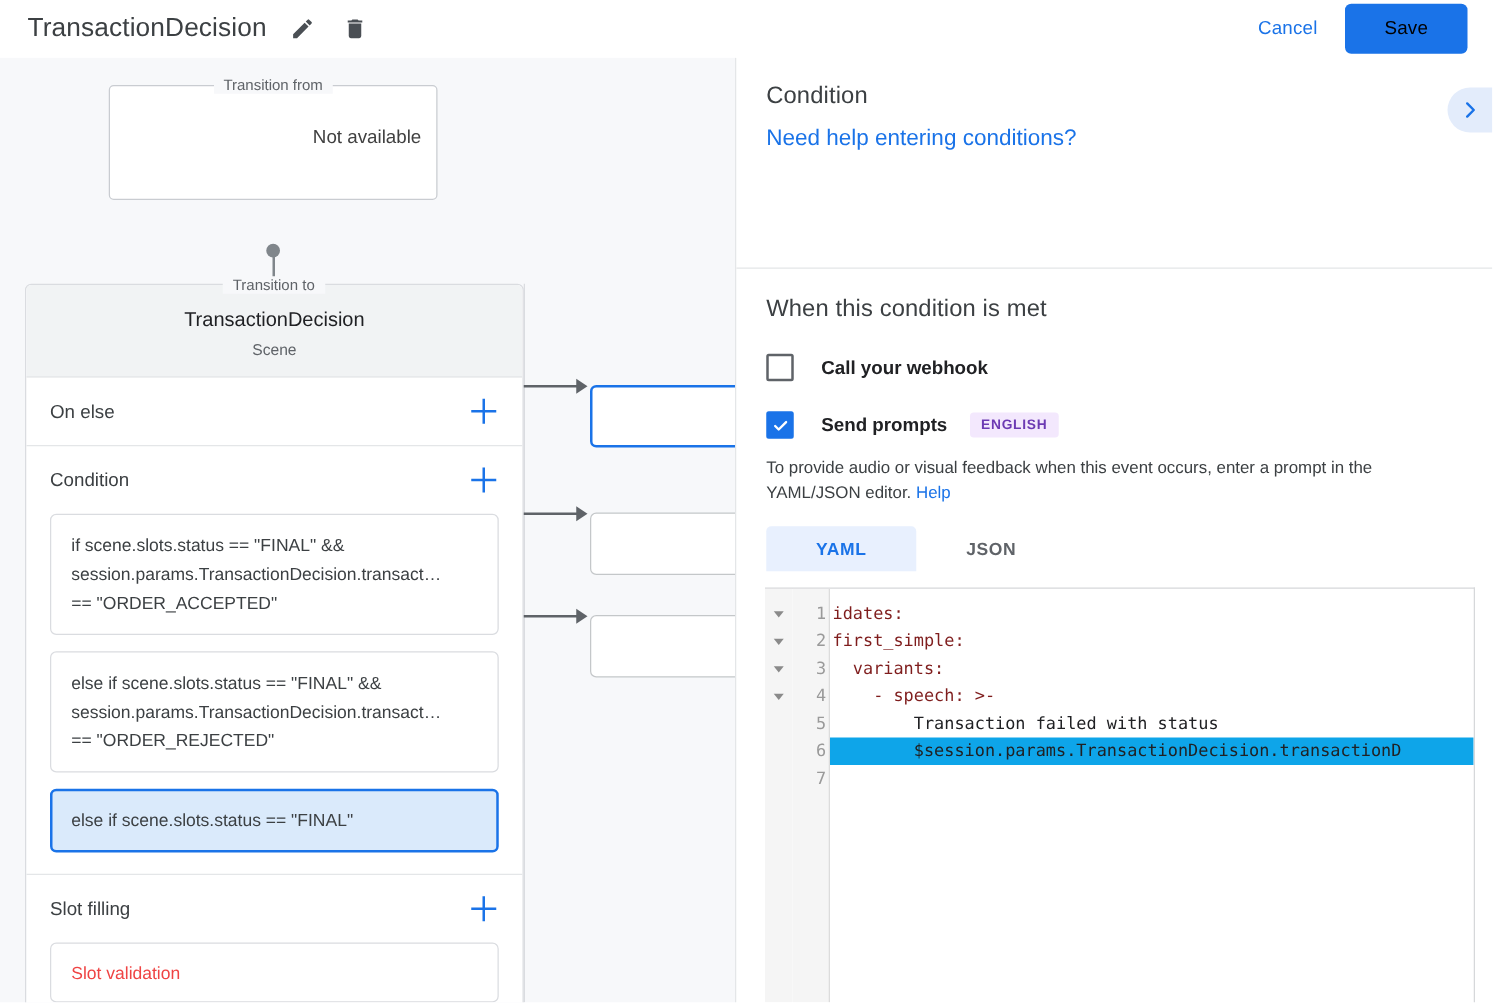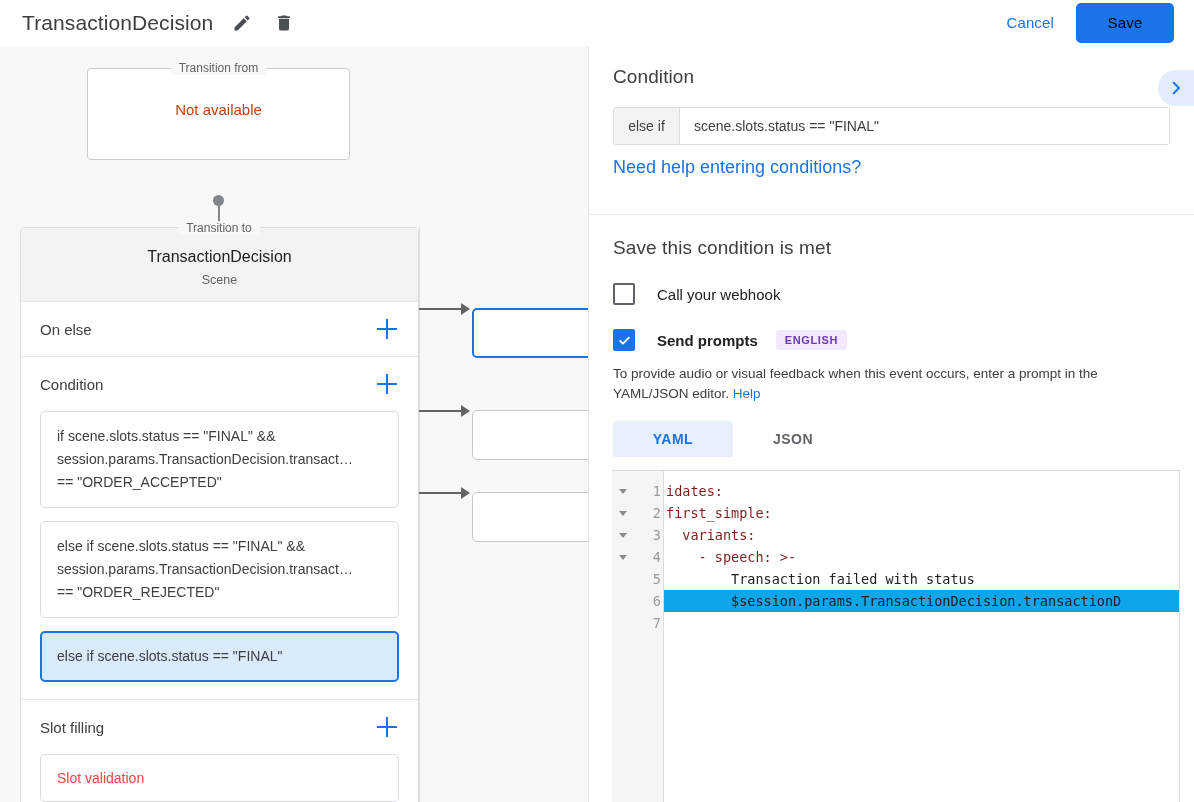--- a/index.html
+++ b/index.html
@@ -61,22 +61,22 @@
   .tfrom {
     position: absolute; left: 87px; top: 22px; width: 263px; height: 92px;
     border: 1px solid #c9ccd1; border-radius: 4px; background: #ffffff;
   }
   .tfrom-legend {
     position: absolute; left: 50%; top: -8px; transform: translateX(-50%);
     background: #f7f8fa; padding: 0 8px;
     font-size: 12px; color: #5f6368; white-space: nowrap;
   }
   .tfrom-body {
-    position: absolute; left: 0; right: 0; top: 32px;
-    text-align: center; font-size: 15px; color: #c2410c;
+    position: absolute; left: 0; right: 12px; top: 32px;
+    text-align: right; font-size: 15px; color: #404040;
   }
 
   
   .conn-dot {
     position: absolute; left: 213px; top: 149px;
     width: 11px; height: 11px; border-radius: 50%; background: #80868b;
   }
   .conn-line {
     position: absolute; left: 218px; top: 158px; width: 1.5px; height: 55px;
     background: #80868b;
@@ -208,21 +208,21 @@
   .chk-row { display: flex; align-items: center; margin-top: 24px; }
   .chk {
     width: 22px; height: 22px; border: 2px solid #5f6368; border-radius: 2px;
     background: #fff; cursor: pointer; flex: 0 0 22px;
   }
   .chk.on {
     background: #1a73e8; border-color: #1a73e8;
     display: flex; align-items: center; justify-content: center;
   }
   .chk-label { margin-left: 22px; font-size: 15px; color: #202124; font-weight: 700; }
-  .chk-label.plain { font-weight: 400; }
+  .chk-label.plain { font-weight: 700; }
   .lang-badge {
     margin-left: 18px; background: #f3e8fd; color: #6c3ab3;
     font-size: 11px; letter-spacing: .6px; font-weight: 700;
     padding: 4px 9px; border-radius: 3px;
   }
   .hint {
     margin-top: 13px; font-size: 13.5px; color: #3c4043; line-height: 20px;
     max-width: 560px;
   }
   .hint a { color: #1a73e8; text-decoration: none; cursor: pointer; }
@@ -370,32 +370,28 @@
       </div>
 
     </div>
   </div>
 
   <div class="rpanel">
 
     <div class="rp-section-top">
       <div class="rp-h">Condition</div>
 
-      <div class="cond-input-wrap">
-        <div class="cond-prefix">else if</div>
-        <input class="cond-value" type="text" value="scene.slots.status == &quot;FINAL&quot;" style="">
-      </div>
 
       <a class="help-link">Need help entering conditions?</a>
     </div>
 
     <div class="rp-divider"></div>
 
     <div class="rp-section-mid">
-      <div class="rp-h2">Save this condition is met</div>
+      <div class="rp-h2">When this condition is met</div>
 
       <div class="chk-row">
         <span class="chk"></span>
         <span class="chk-label plain">Call your webhook</span>
       </div>
 
       <div class="chk-row">
         <span class="chk on">
           <svg width="15" height="15" viewBox="0 0 24 24" aria-hidden="true">
             <path fill="none" stroke="#ffffff" stroke-width="3" stroke-linecap="round" stroke-linejoin="round" d="M5 12.5l4.5 4.5L19 7.5"></path>

